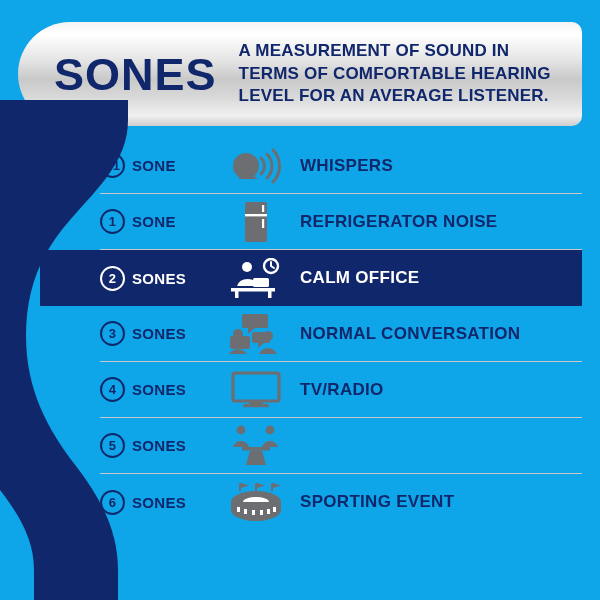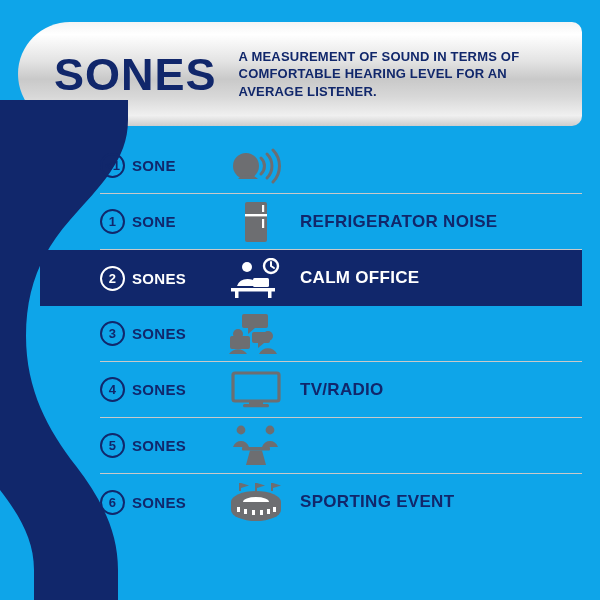--- a/index.html
+++ b/index.html
@@ -46,21 +46,21 @@
     font-weight: bold;
     color: #11276b;
     letter-spacing: 1px;
     margin-left: 36px;
     line-height: 1;
     white-space: nowrap;
   }
   .header-sub {
     margin-left: 22px;
     color: #11276b;
-    font-size: 13px;
+    font-size: 17px;
     font-weight: bold;
     line-height: 1.35;
     letter-spacing: 0.2px;
     text-transform: uppercase;
     max-width: 320px;
   }
 
   
   .swoosh {
     position: absolute;
@@ -176,20 +176,21 @@
       </div>
       <div class="icon-cell">
         <svg width="56" height="36" viewBox="0 0 56 36">
           <circle cx="18" cy="18" r="13" fill="#6d6e71"></circle>
           <path d="M10,31 a12,9 0 0 1 20,0 Z" fill="#6d6e71"></path>
           <path d="M33,10 a11,11 0 0 1 0,16" stroke="#6d6e71" stroke-width="3" fill="none" stroke-linecap="round"></path>
           <path d="M39,6 a17,17 0 0 1 0,24" stroke="#6d6e71" stroke-width="3" fill="none" stroke-linecap="round"></path>
           <path d="M45,2 a23,23 0 0 1 0,32" stroke="#6d6e71" stroke-width="3" fill="none" stroke-linecap="round"></path>
         </svg>
       </div>
+      <div class="label">WHISPERS</div>
     </div>
 
     <div class="row">
       <div class="level">
         <span class="badge">1</span>
         <span>SONE</span>
       </div>
       <div class="icon-cell">
         <svg width="34" height="42" viewBox="0 0 34 42">
           <rect x="6" y="1" width="22" height="40" rx="2" fill="#6d6e71"></rect>
@@ -232,20 +233,21 @@
           <path d="M20,16 L20,22 L27,16 Z" fill="#6d6e71"></path>
           <circle cx="10" cy="22" r="5" fill="#6d6e71"></circle>
           <path d="M1,42 a11,11 0 0 1 18,0 Z" fill="#6d6e71"></path>
           <rect x="2" y="24" width="20" height="13" rx="2" fill="#6d6e71"></rect>
           <circle cx="40" cy="24" r="5" fill="#6d6e71"></circle>
           <path d="M31,42 a10,10 0 0 1 18,0 Z" fill="#6d6e71"></path>
           <rect x="24" y="20" width="18" height="11" rx="2" fill="#6d6e71"></rect>
           <path d="M30,31 L30,36 L36,31 Z" fill="#6d6e71"></path>
         </svg>
       </div>
+      <div class="label">NORMAL CONVERSATION</div>
     </div>
 
     <div class="row">
       <div class="level">
         <span class="badge">4</span>
         <span>SONES</span>
       </div>
       <div class="icon-cell">
         <svg width="50" height="38" viewBox="0 0 50 38">
           <rect x="2" y="2" width="46" height="28" rx="2" fill="none" stroke="#6d6e71" stroke-width="3.2"></rect>

